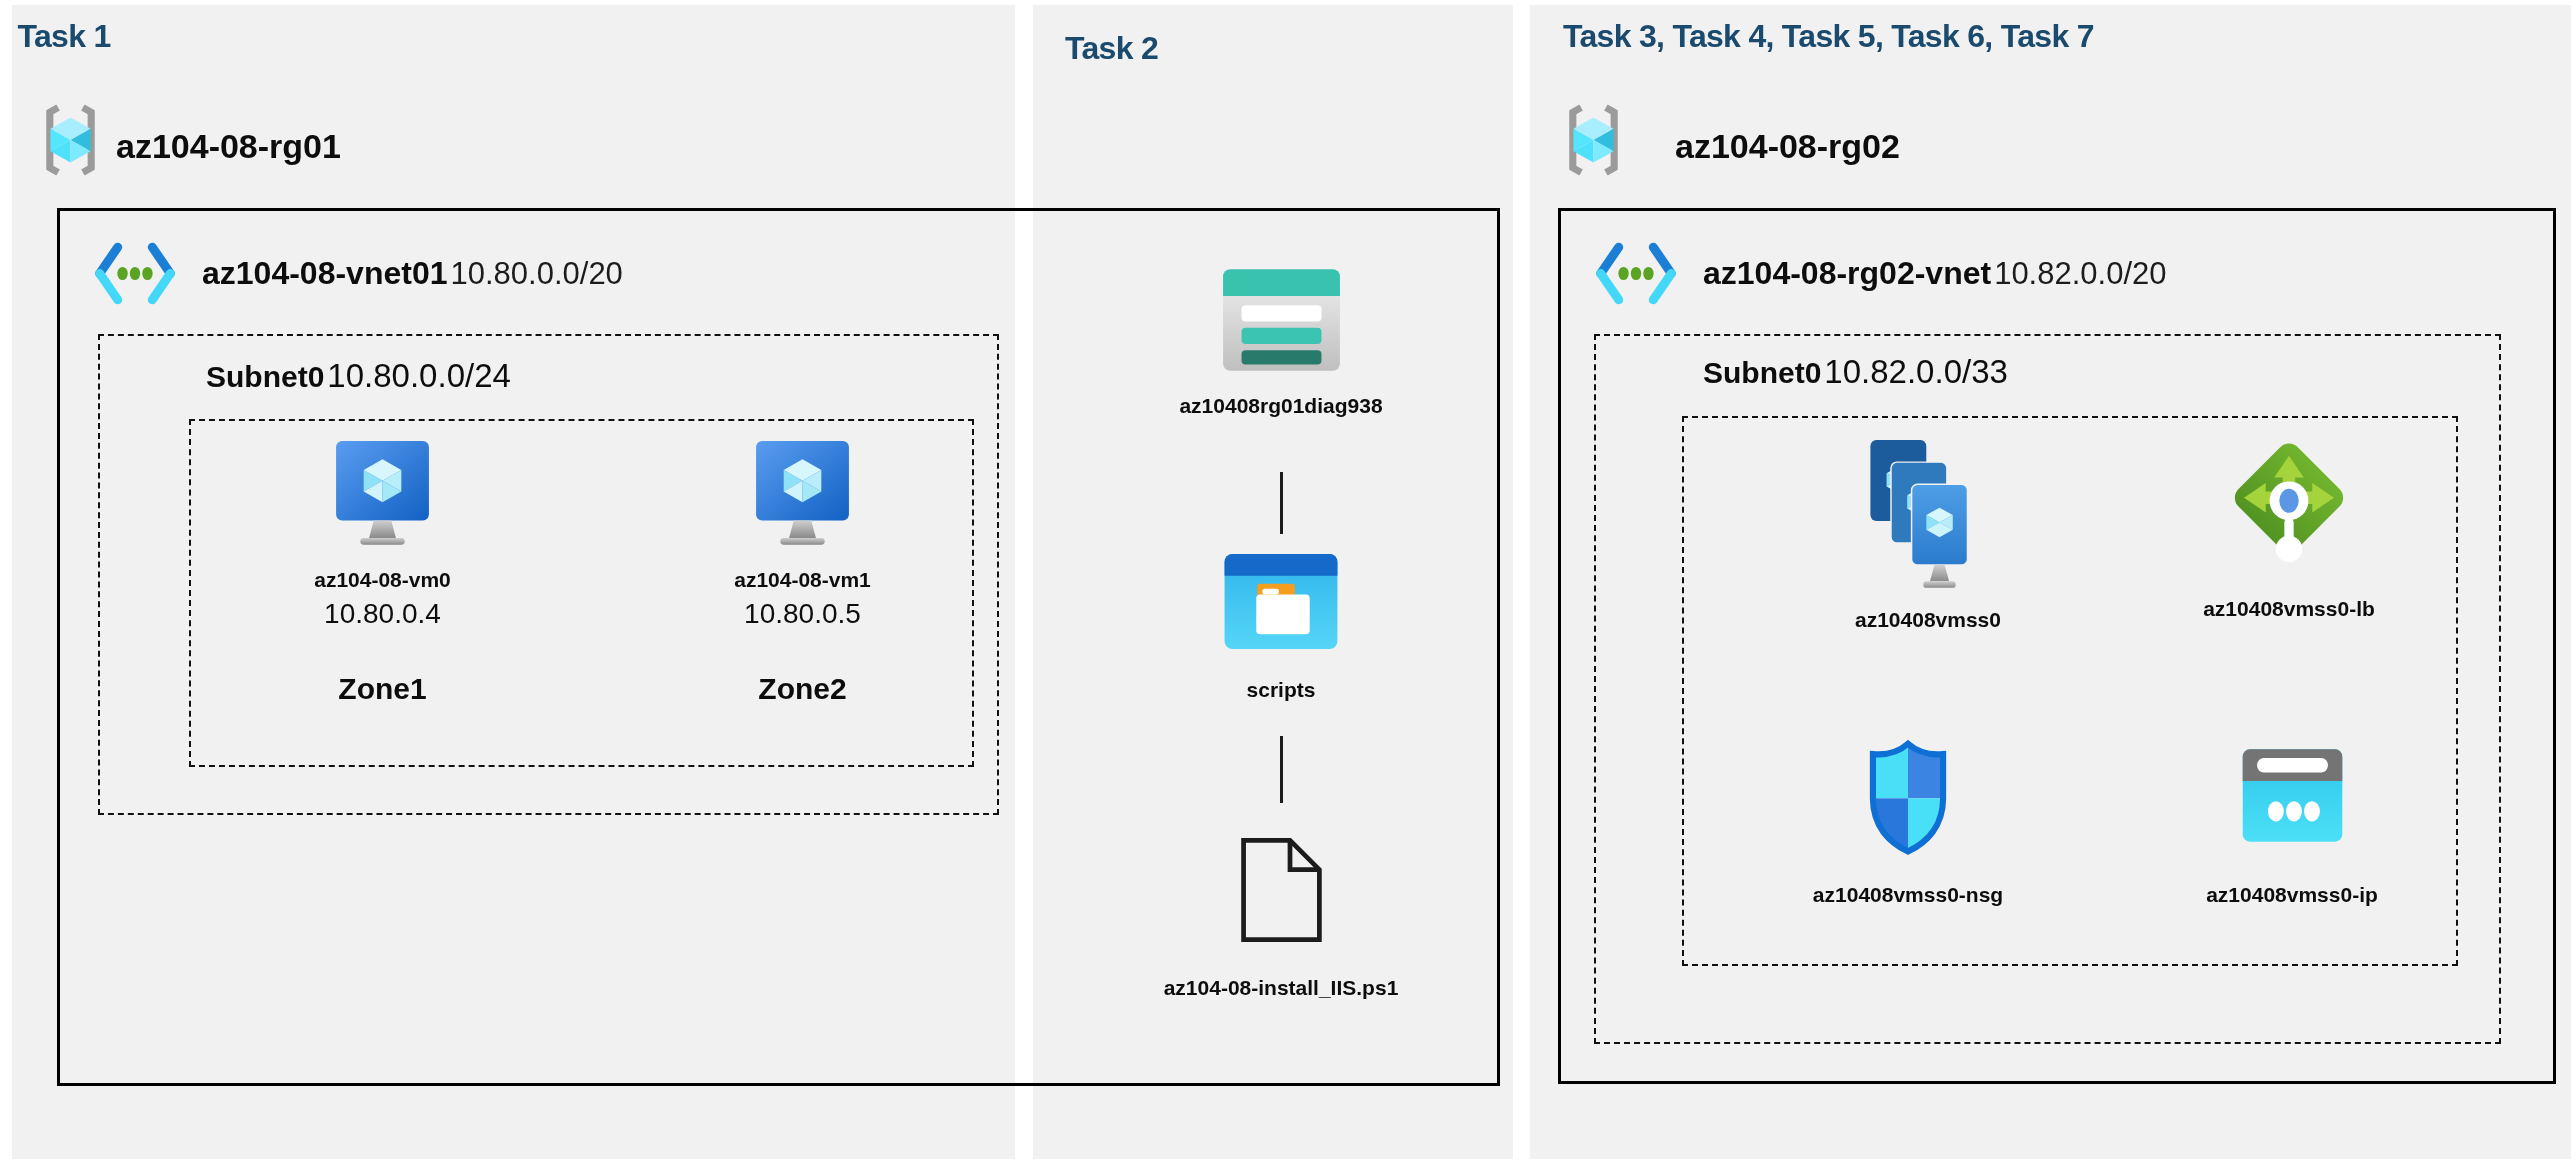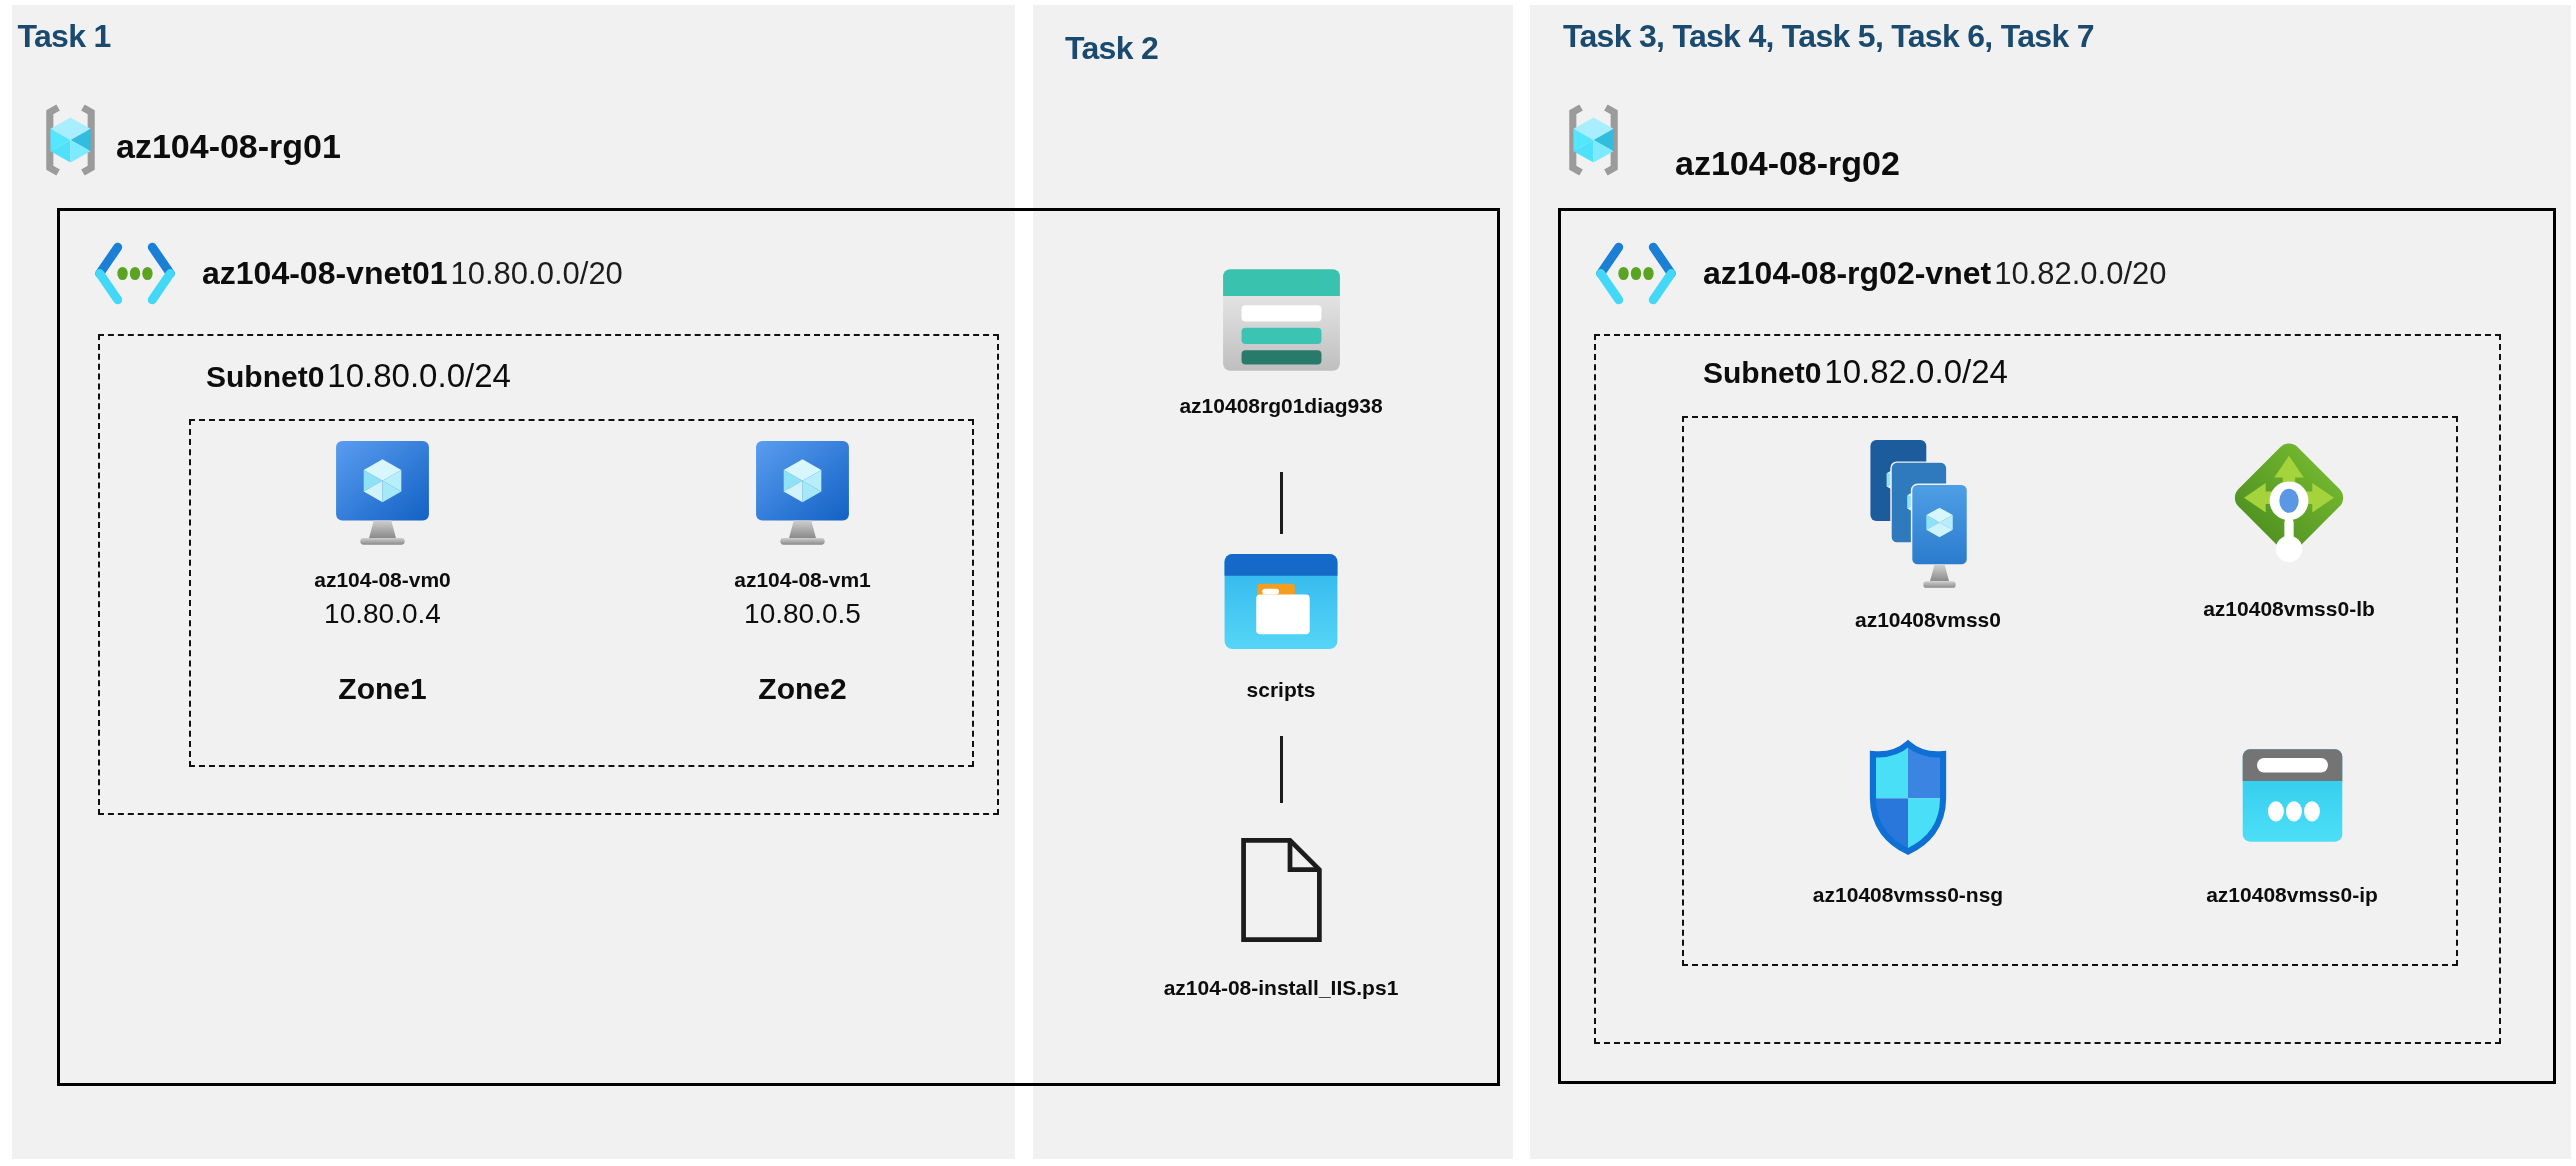--- a/index.html
+++ b/index.html
@@ -187,21 +187,21 @@
     <svg width="65" height="82" viewBox="0 0 110 130">
       <path d="M34,10 L20,18 L20,112 L34,120" stroke="#9b9b9b" stroke-width="12" fill="none"></path>
       <path d="M76,10 L90,18 L90,112 L76,120" stroke="#9b9b9b" stroke-width="12" fill="none"></path>
       <polygon points="55,27 89,46 55,65 21,46" fill="#a9eeff"></polygon>
       <polygon points="21,46 55,65 21,84" fill="#55e6ff"></polygon>
       <polygon points="89,46 89,84 55,65" fill="#31bede"></polygon>
       <polygon points="55,65 21,84 55,103" fill="#4fe0fb"></polygon>
       <polygon points="55,65 89,84 55,103" fill="#7deaff"></polygon>
     </svg>
   </span>
-  <div class="row-label rg-label" style="left:1675px;top:144px;">az104-08-rg02</div>
+  <div class="row-label rg-label" style="left:1675px;top:127px;">az104-08-rg02</div>
 
   <div class="blackbox" style="left:1558px;top:208px;width:998px;height:876px;"></div>
 
   <span class="icon" style="position:absolute;left:1591px;top:237px;">
     <svg width="90" height="73" viewBox="0 0 130 100">
       <path d="M40,12 L14,50" stroke="#1b7fd6" stroke-width="13" stroke-linecap="round" fill="none"></path>
       <path d="M14,50 L40,88" stroke="#44d8f8" stroke-width="13" stroke-linecap="round" fill="none"></path>
       <path d="M90,12 L116,50" stroke="#1b7fd6" stroke-width="13" stroke-linecap="round" fill="none"></path>
       <path d="M116,50 L90,88" stroke="#44d8f8" stroke-width="13" stroke-linecap="round" fill="none"></path>
       <ellipse cx="47" cy="50" rx="7.5" ry="9.5" fill="#5ba323"></ellipse>
@@ -210,21 +210,21 @@
     </svg>
   </span>
   <div class="row-label" style="left:1703px;top:255px;">
     <span class="name-bold">az104-08-rg02-vnet</span>
     <span class="cidr">10.82.0.0/20</span>
   </div>
 
   <div class="dashedbox" style="left:1594px;top:334px;width:907px;height:710px;"></div>
   <div class="row-label" style="left:1703px;top:353px;">
     <span class="sub-name">Subnet0</span>
-    <span class="sub-cidr">10.82.0.0/24</span>
+    <span class="sub-cidr">10.82.0.0/33</span>
   </div>
   <div class="dashedbox" style="left:1682px;top:416px;width:776px;height:550px;"></div>
 
   <div class="node" style="left:1739px;top:437px;width:378px;">
     <span class="icon">
       <svg width="125" height="151" viewBox="0 0 170 205">
         <rect x="6" y="4" width="76" height="110" rx="8" fill="#1c5b9c"></rect>
         <polygon points="44,40 60,49 44,58 28,49" fill="#bfeffb"></polygon>
         <polygon points="28,49 44,58 28,67" fill="#8fe3f7"></polygon>
         <polygon points="60,49 60,67 44,58" fill="#a9eafa"></polygon>

